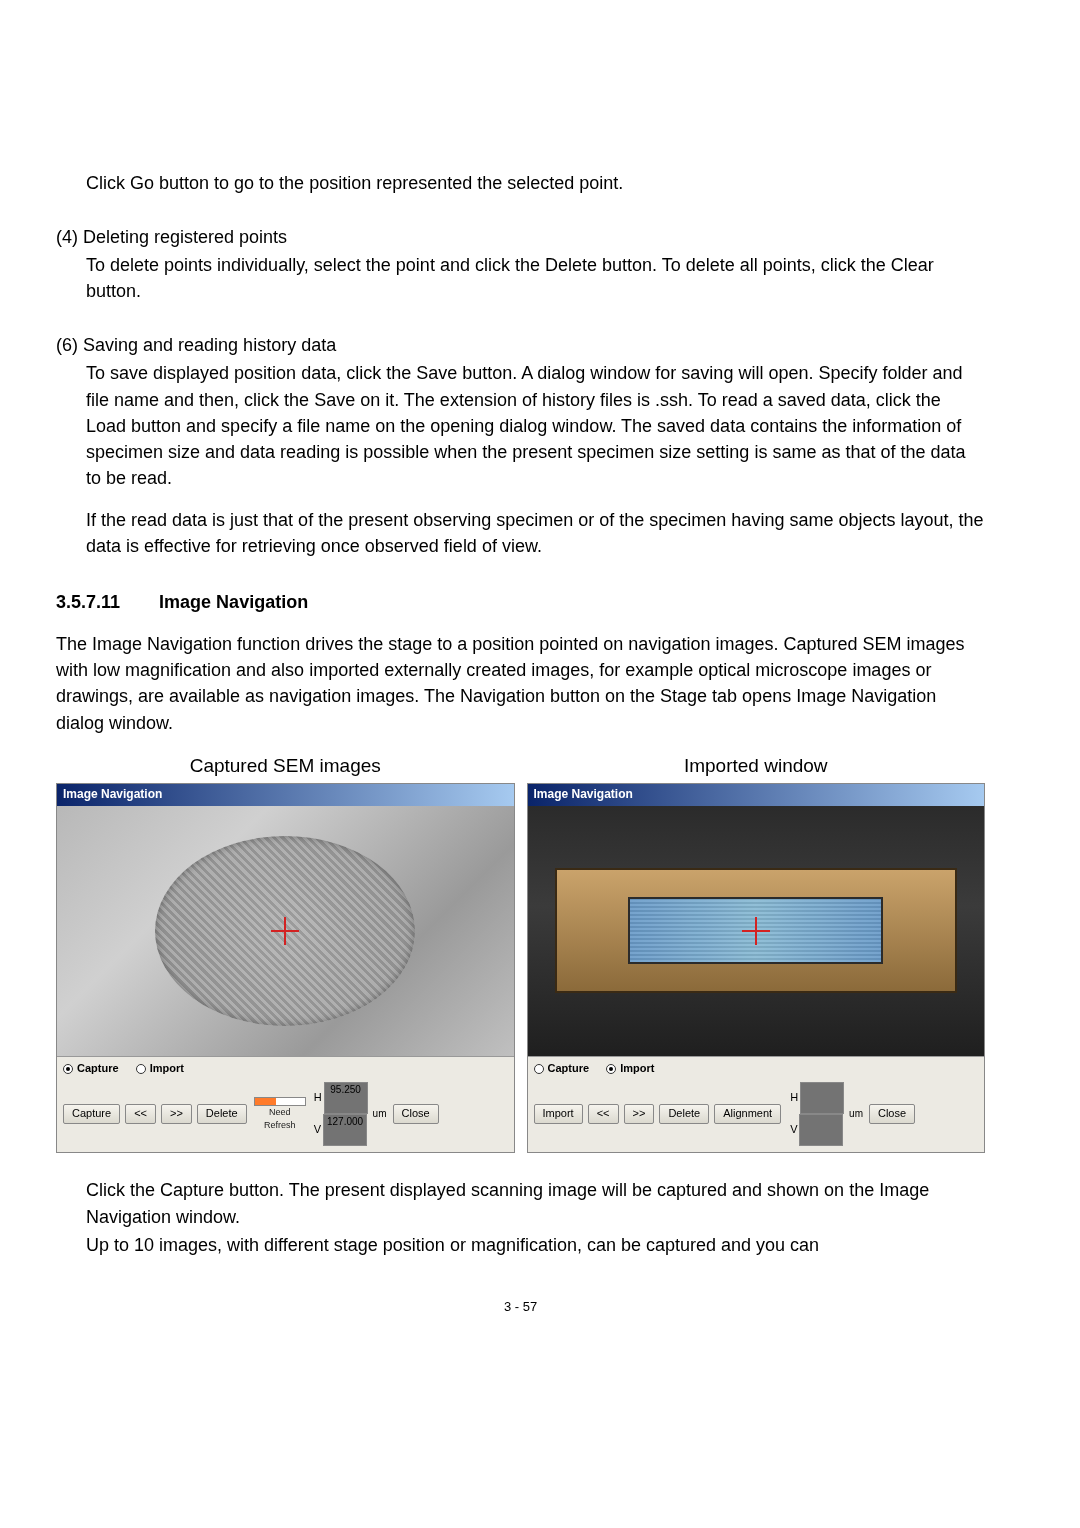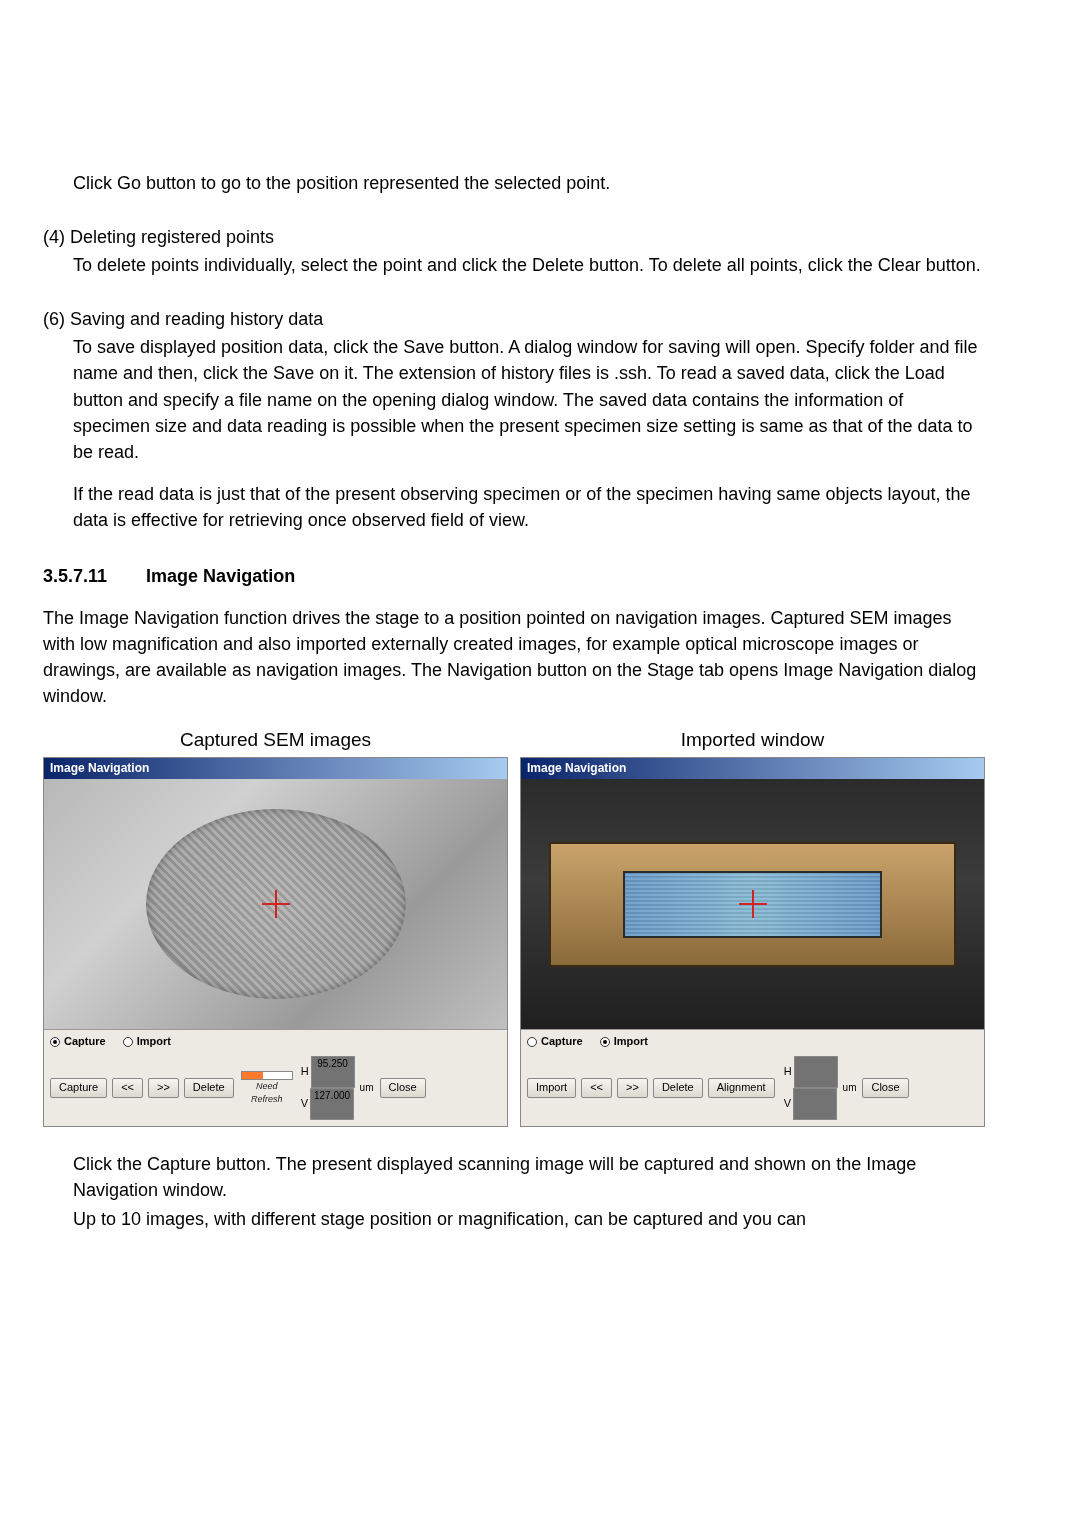--- a/index.html
+++ b/index.html
@@ -7,21 +7,21 @@
     margin: 0;
     font-family: Arial, Helvetica, sans-serif;
     background: #ffffff;
     color: #000000;
     font-size: 18px;
     line-height: 1.45;
   }
   .page {
     width: 1080px;
     margin: 0 auto;
-    padding: 170px 95px 40px 43px;
+    padding: 170px 95px 40px 56px;
   }
   .para {
     margin: 0 0 16px 0;
   }
   .indent {
     padding-left: 30px;
   }
   .section-title {
     font-weight: bold;
     margin: 30px 0 16px 0;
@@ -203,21 +203,20 @@
     font-size: 10px;
     text-align: center;
   }
   .unit { font-size: 10px; margin-left: 3px; margin-right: 4px; }
   .need-refresh {
     font-size: 9px;
     color: #222;
     display: inline-block;
     text-align: center;
     width: 52px;
-    font-style: italic;
   }
   .page-num {
     text-align: center;
     font-size: 13px;
     margin-top: 40px;
   }
   .stacked-hv { display: inline-flex; flex-direction: column; margin-left: 2px; }
   .stacked-hv .row { display: flex; align-items: center; }
 </style>
 </head>
@@ -340,13 +339,14 @@
           </div>
         </div>
       </div>
     </div>
 
   </div>
 
   <p class="para indent" style="margin-bottom:2px;">Click the Capture button. The present displayed scanning image will be captured and shown on the Image Navigation window.</p>
   <p class="para indent" style="margin-bottom:2px;">Up to 10 images, with different stage position or magnification, can be captured and you can</p>
 
+  <div class="page-num">3 - 57</div>
 </div>
 
 </body></html>

